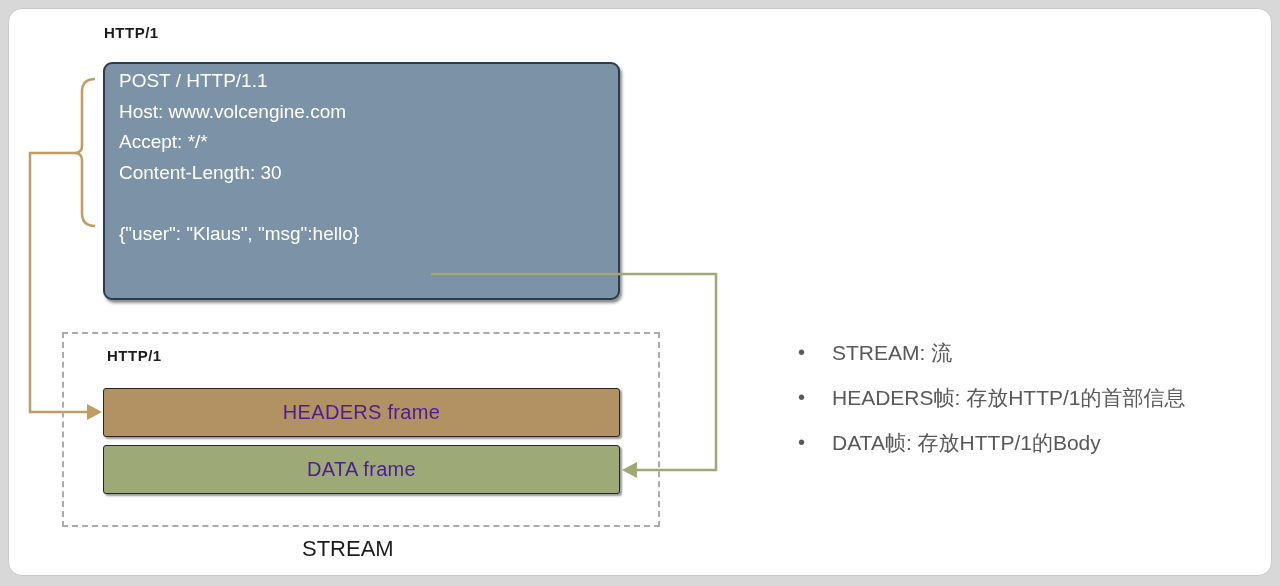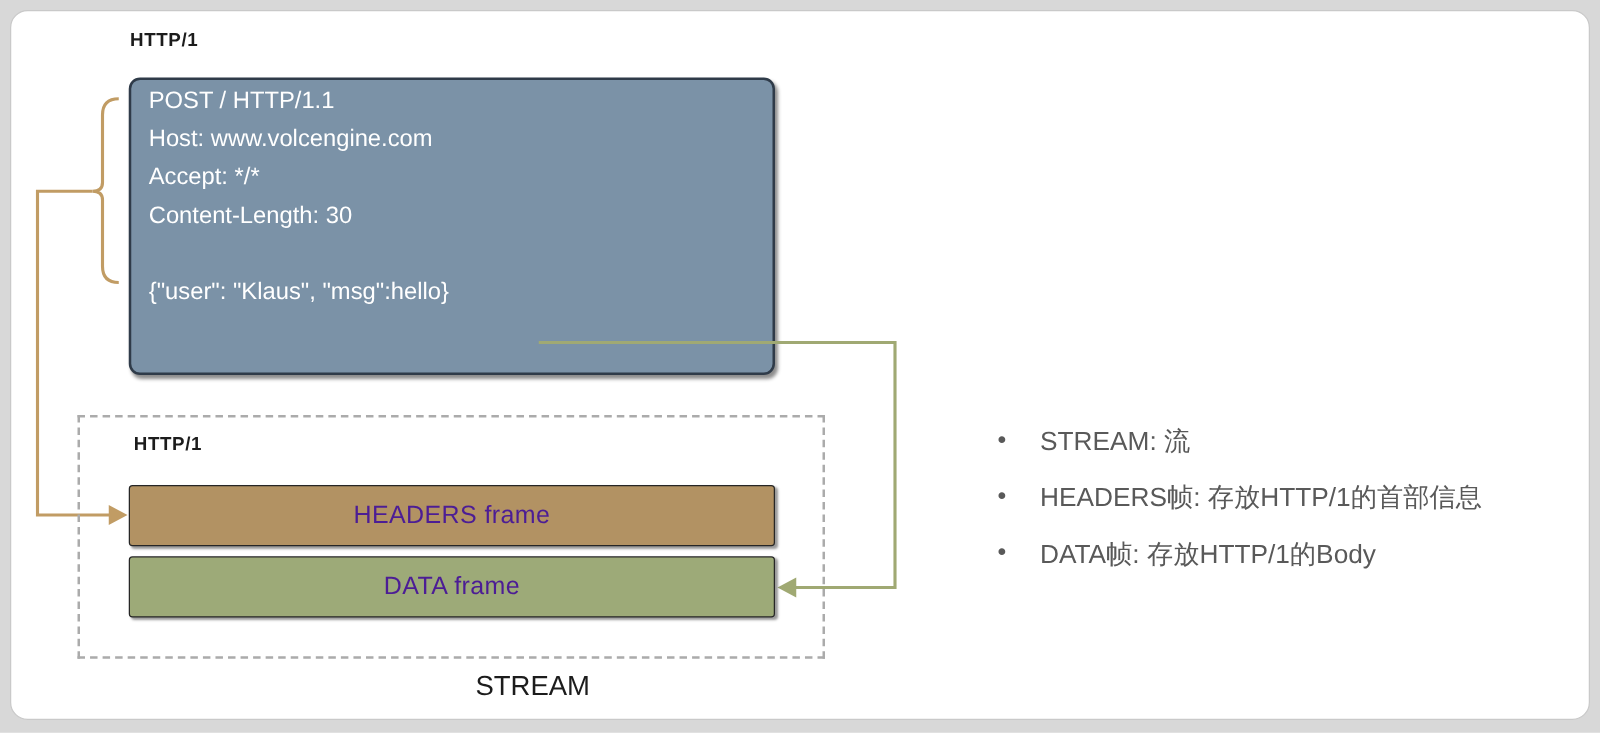--- a/index.html
+++ b/index.html
@@ -20,21 +20,21 @@
   .dashed-box{left:62px;top:332px;width:598px;height:195px;border:2px dashed #ababab;
     box-sizing:border-box;background:transparent;}
 
   .frame-bar{left:103px;width:517px;height:49px;border:1.5px solid #262626;border-radius:3px;
     box-sizing:border-box;box-shadow:2px 2px 2px rgba(0,0,0,0.4);
     display:flex;align-items:center;justify-content:center;
     color:#4c1d95;font-size:20px;letter-spacing:0.3px;}
   .headers-bar{top:388px;background:#b29263;}
   .data-bar{top:445px;background:#9daa78;}
 
-  .stream-label{left:302px;top:536px;width:170px;text-align:right;font-size:22px;color:#1c1c1c;}
+  .stream-label{left:302px;top:536px;width:170px;text-align:left;font-size:22px;color:#1c1c1c;}
 
   .legend{left:792px;top:330px;width:470px;color:#595959;font-size:21px;}
   .legend-row{display:flex;align-items:center;height:45px;}
   .legend-bullet{width:34px;text-align:left;padding-left:6px;font-size:20px;color:#595959;}
   .legend-text{white-space:nowrap;}
 
   svg.overlay{position:absolute;left:0;top:0;width:1280px;height:586px;pointer-events:none;}
 </style>
 </head>
 <body>

